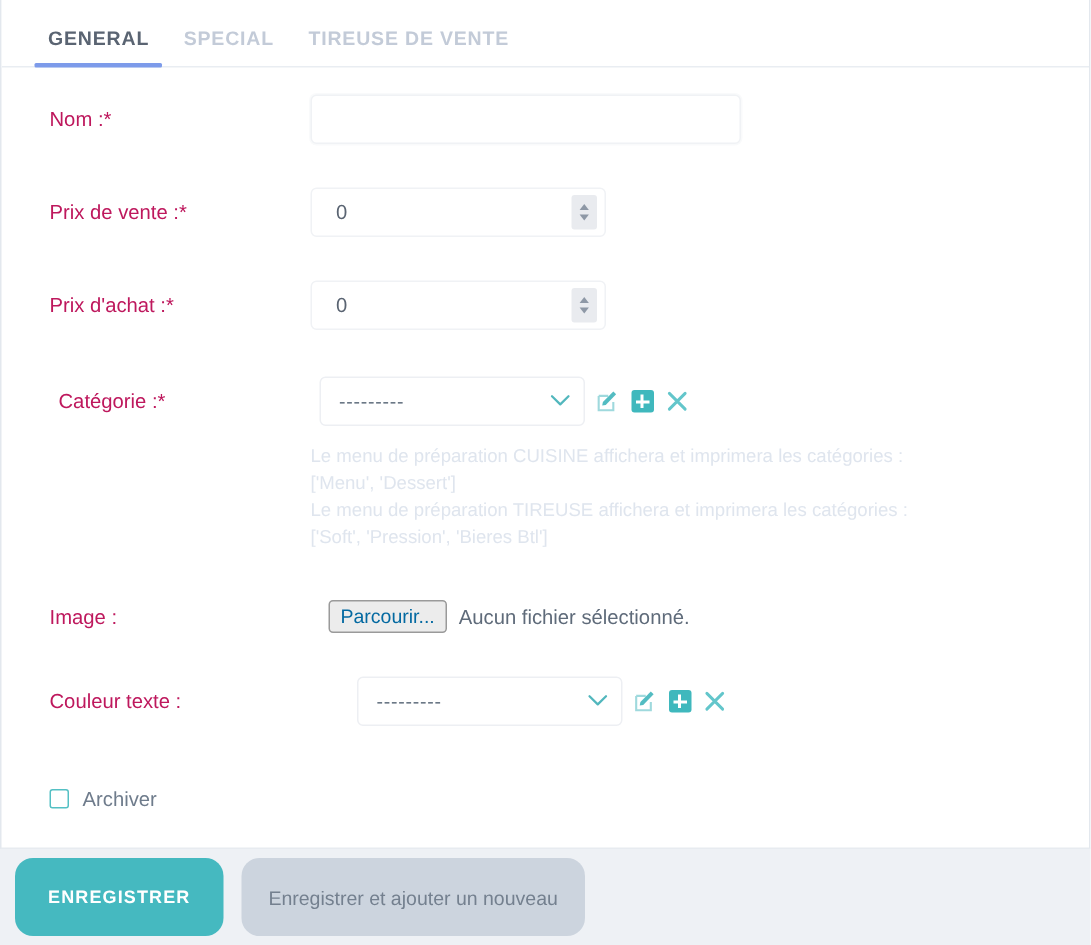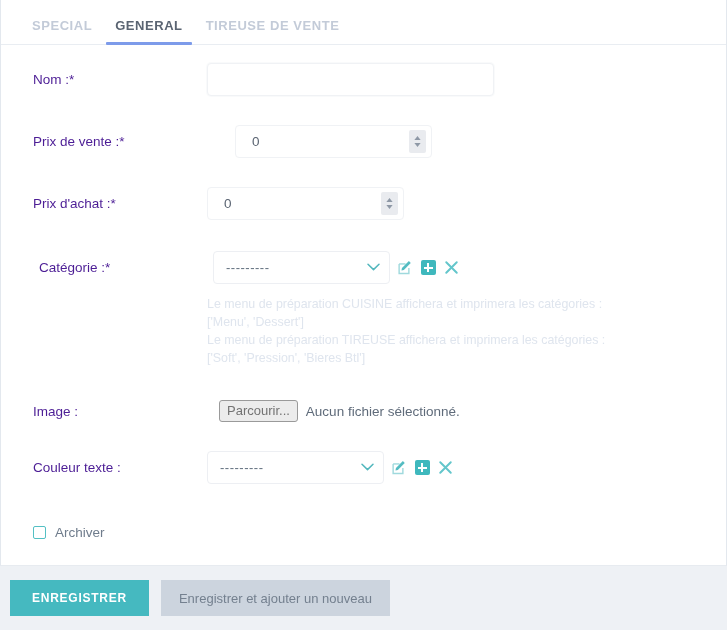--- a/index.html
+++ b/index.html
@@ -84,21 +84,21 @@
     min-height: 38px;
     padding: 0 18px;
   }
   .row + .row { margin-top: 4px; }
 
   .lbl {
     width: 188px;
     flex: 0 0 188px;
     padding-top: 9px;
     font-size: 13.5px;
-    color: #4c1d95;
+    color: #be185d;
     box-sizing: border-box;
     padding-left: 14px;
   }
   .ctrl {
     flex: 1 1 auto;
     display: flex;
     align-items: center;
     flex-wrap: wrap;
   }
 
@@ -216,21 +216,21 @@
   
   .file-row { align-items: center; }
   .file-ctrl {
     display: flex;
     align-items: center;
     padding-top: 2px;
   }
   .browse {
     font-family: "Liberation Sans", sans-serif;
     font-size: 13px;
-    color: #737373;
+    color: #0369a1;
     background: #ececec;
     border: 1px solid #9a9a9a;
     border-radius: 3px;
     padding: 2px 7px 3px 7px;
     cursor: pointer;
     line-height: 15px;
   }
   .fname {
     margin-left: 8px;
     font-size: 13.5px;
@@ -262,24 +262,24 @@
   .footer {
     flex: 1 1 auto;
     background: #eef1f5;
     display: flex;
     align-items: center;
     padding: 0 10px;
     gap: 12px;
   }
   .btn {
     border: none;
-    border-radius: 0;
-    font-family: "Liberation Sans", sans-serif;
-    cursor: pointer;
-    height: 36px;
+    border-radius: 12px;
+    font-family: "Liberation Sans", sans-serif;
+    cursor: pointer;
+    height: 52px;
     padding: 0 18px;
     white-space: nowrap;
   }
   .btn-primary {
     background: #45b9c0;
     color: #ffffff;
     font-size: 12px;
     font-weight: 600;
     letter-spacing: .75px;
     padding: 0 22px;
@@ -291,35 +291,35 @@
   }
 </style>
 </head>
 <body>
 
 <div class="app-root">
 
   <div class="card">
 
     <div class="tabbar">
+      <button class="tab active">GENERAL</button>
       <button class="tab">SPECIAL</button>
-      <button class="tab active">GENERAL</button>
       <button class="tab">TIREUSE DE VENTE</button>
     </div>
 
     <div class="form">
 
       <div class="row">
         <div class="lbl">Nom :*</div>
         <div class="ctrl">
           <input class="txt" type="text" value="" style="">
         </div>
       </div>
 
-      <div class="row" style="margin-top:24px;gap:28px;">
+      <div class="row" style="margin-top:24px;">
         <div class="lbl">Prix de vente :*</div>
         <div class="ctrl">
           <div class="num-wrap">
             <input class="num" type="text" value="0" style="">
             <span class="spinner">
               <svg width="9" height="15" viewBox="0 0 9 15" aria-hidden="true">
                 <path d="M4.5 2 L7.6 6 L1.4 6 Z" fill="#8e98a6"></path>
                 <path d="M4.5 13 L7.6 9 L1.4 9 Z" fill="#8e98a6"></path>
               </svg>
             </span>
@@ -382,21 +382,21 @@
       </div>
 
       <div class="row file-row" style="margin-top:24px;gap:12px;">
         <div class="lbl" style="padding-top:2px;">Image :</div>
         <div class="ctrl file-ctrl">
           <button class="browse">Parcourir...</button>
           <span class="fname">Aucun fichier sélectionné.</span>
         </div>
       </div>
 
-      <div class="row" style="margin-top:22px;">
+      <div class="row" style="margin-top:22px;gap:31px;">
         <div class="lbl">Couleur texte :</div>
         <div class="ctrl">
           <div class="sel-wrap">
             <div class="sel">---------</div>
             <span class="chev">
               <svg width="15" height="12" viewBox="0 0 15 12" aria-hidden="true">
                 <path d="M2 3.2 L7.5 8.6 L13 3.2" fill="none" stroke="#52b7bd" stroke-width="1.5" stroke-linecap="round" stroke-linejoin="round"></path>
               </svg>
             </span>
           </div>

